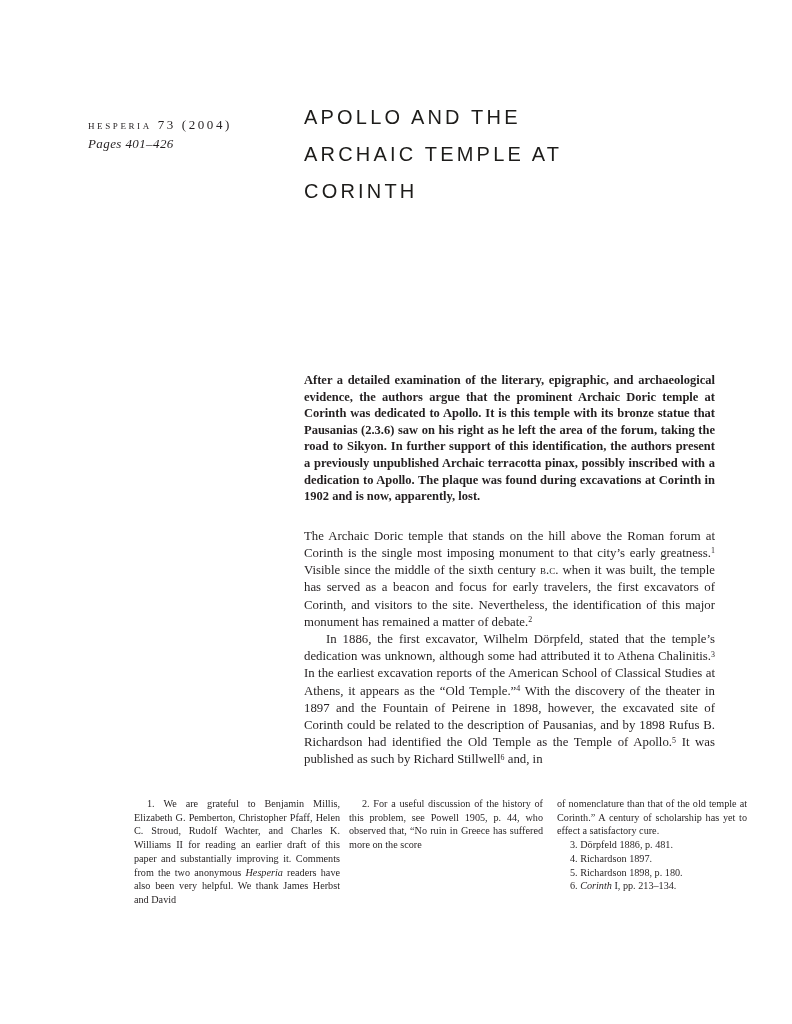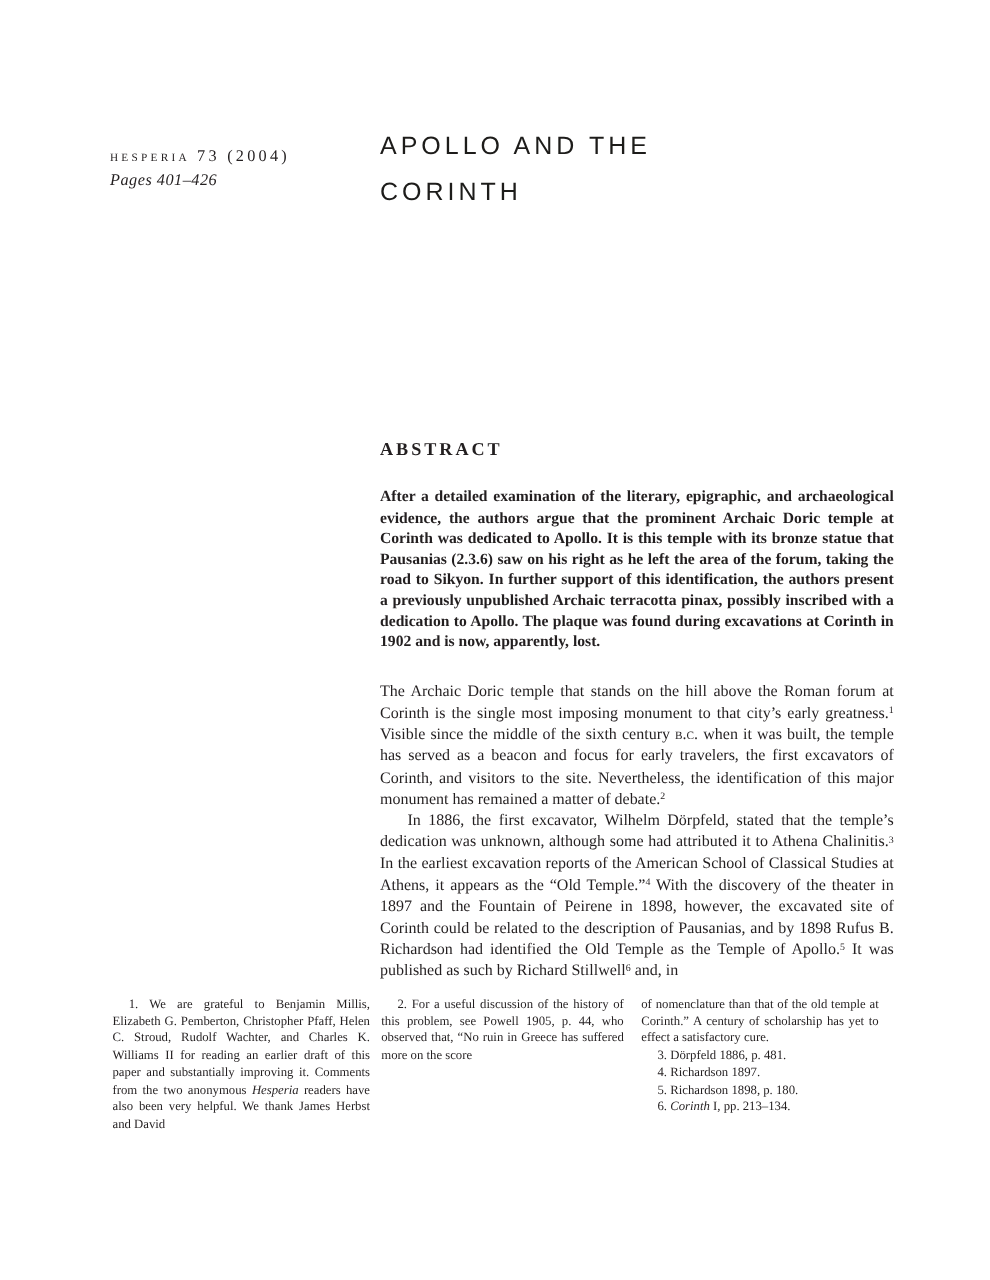--- a/index.html
+++ b/index.html
@@ -72,21 +72,21 @@
     line-height: 0;
     vertical-align: baseline;
     position: relative;
     top: -0.45em;
   }
   .it { font-style: italic; }
   .sc { font-variant: small-caps; }
 
   
   .footnotes { position: absolute; left: 90px; top: 797px; }
-  .fn-col { position: absolute; top: 0; }
+  .fn-col { position: absolute; top: 0; margin-left: 44px; }
   .fn-col-1 { left: 0; width: 206px; }
   .fn-col-2 { left: 215px; width: 194px; }
   .fn-col-3 { left: 423px; width: 190px; }
   .fn-col p {
     margin: 0;
     font-size: 10.2px;
     line-height: 13.7px;
     text-align: justify;
   }
   .fn-col p.indent { text-indent: 13px; }
@@ -96,25 +96,25 @@
 
 <div class="page">
 
   <div class="masthead">
     <div class="journal-line">HESPERIA 73 (2004)</div>
     <div class="pages-line">Pages 401–426</div>
   </div>
 
   <h1 class="title">
     <span class="title-line">APOLLO AND THE</span>
+    <span class="title-line">ARCHAIC TEMPLE AT</span>
     <span class="title-line">CORINTH</span>
   </h1>
 
   <div class="main">
-    <h2 class="abstract-heading">ABSTRACT</h2>
     <p class="abstract-text">After a detailed examination of the literary, epigraphic, and archaeological evidence, the authors argue that the prominent Archaic Doric temple at Corinth was dedicated to Apollo. It is this temple with its bronze statue that Pausanias (2.3.6) saw on his right as he left the area of the forum, taking the road to Sikyon. In further support of this identification, the authors present a previously unpublished Archaic terracotta pinax, possibly inscribed with a dedication to Apollo. The plaque was found during excavations at Corinth in 1902 and is now, apparently, lost.</p>
     <div class="body-text">
         <p><span>The Archaic Doric temple that stands on the hill above the Roman forum at Corinth is the single most imposing monument to that city’s early greatness.</span><sup>1</sup><span> Visible since the middle of the sixth century </span><span class="sc">b.c.</span><span> when it was built, the temple has served as a beacon and focus for early travelers, the first excavators of Corinth, and visitors to the site. Nevertheless, the identification of this major monument has remained a matter of debate.</span><sup>2</sup></p>
         <p class="indent"><span>In 1886, the first excavator, Wilhelm Dörpfeld, stated that the temple’s dedication was unknown, although some had attributed it to Athena Chalinitis.</span><sup>3</sup><span> In the earliest excavation reports of the American School of Classical Studies at Athens, it appears as the “Old Temple.”</span><sup>4</sup><span> With the discovery of the theater in 1897 and the Fountain of Peirene in 1898, however, the excavated site of Corinth could be related to the description of Pausanias, and by 1898 Rufus B. Richardson had identified the Old Temple as the Temple of Apollo.</span><sup>5</sup><span> It was published as such by Richard Stillwell</span><sup>6</sup><span> and, in</span></p>
       </div>
   </div>
 
   <div class="footnotes">
     <div class="fn-col fn-col-1">
         <p class="indent"><span>1. We are grateful to Benjamin Millis, Elizabeth G. Pemberton, Christopher Pfaff, Helen C. Stroud, Rudolf Wachter, and Charles K. Williams II for reading an earlier draft of this paper and substantially improving it. Comments from the two anonymous </span><span class="it">Hesperia</span><span> readers have also been very helpful. We thank James Herbst and David</span></p>

